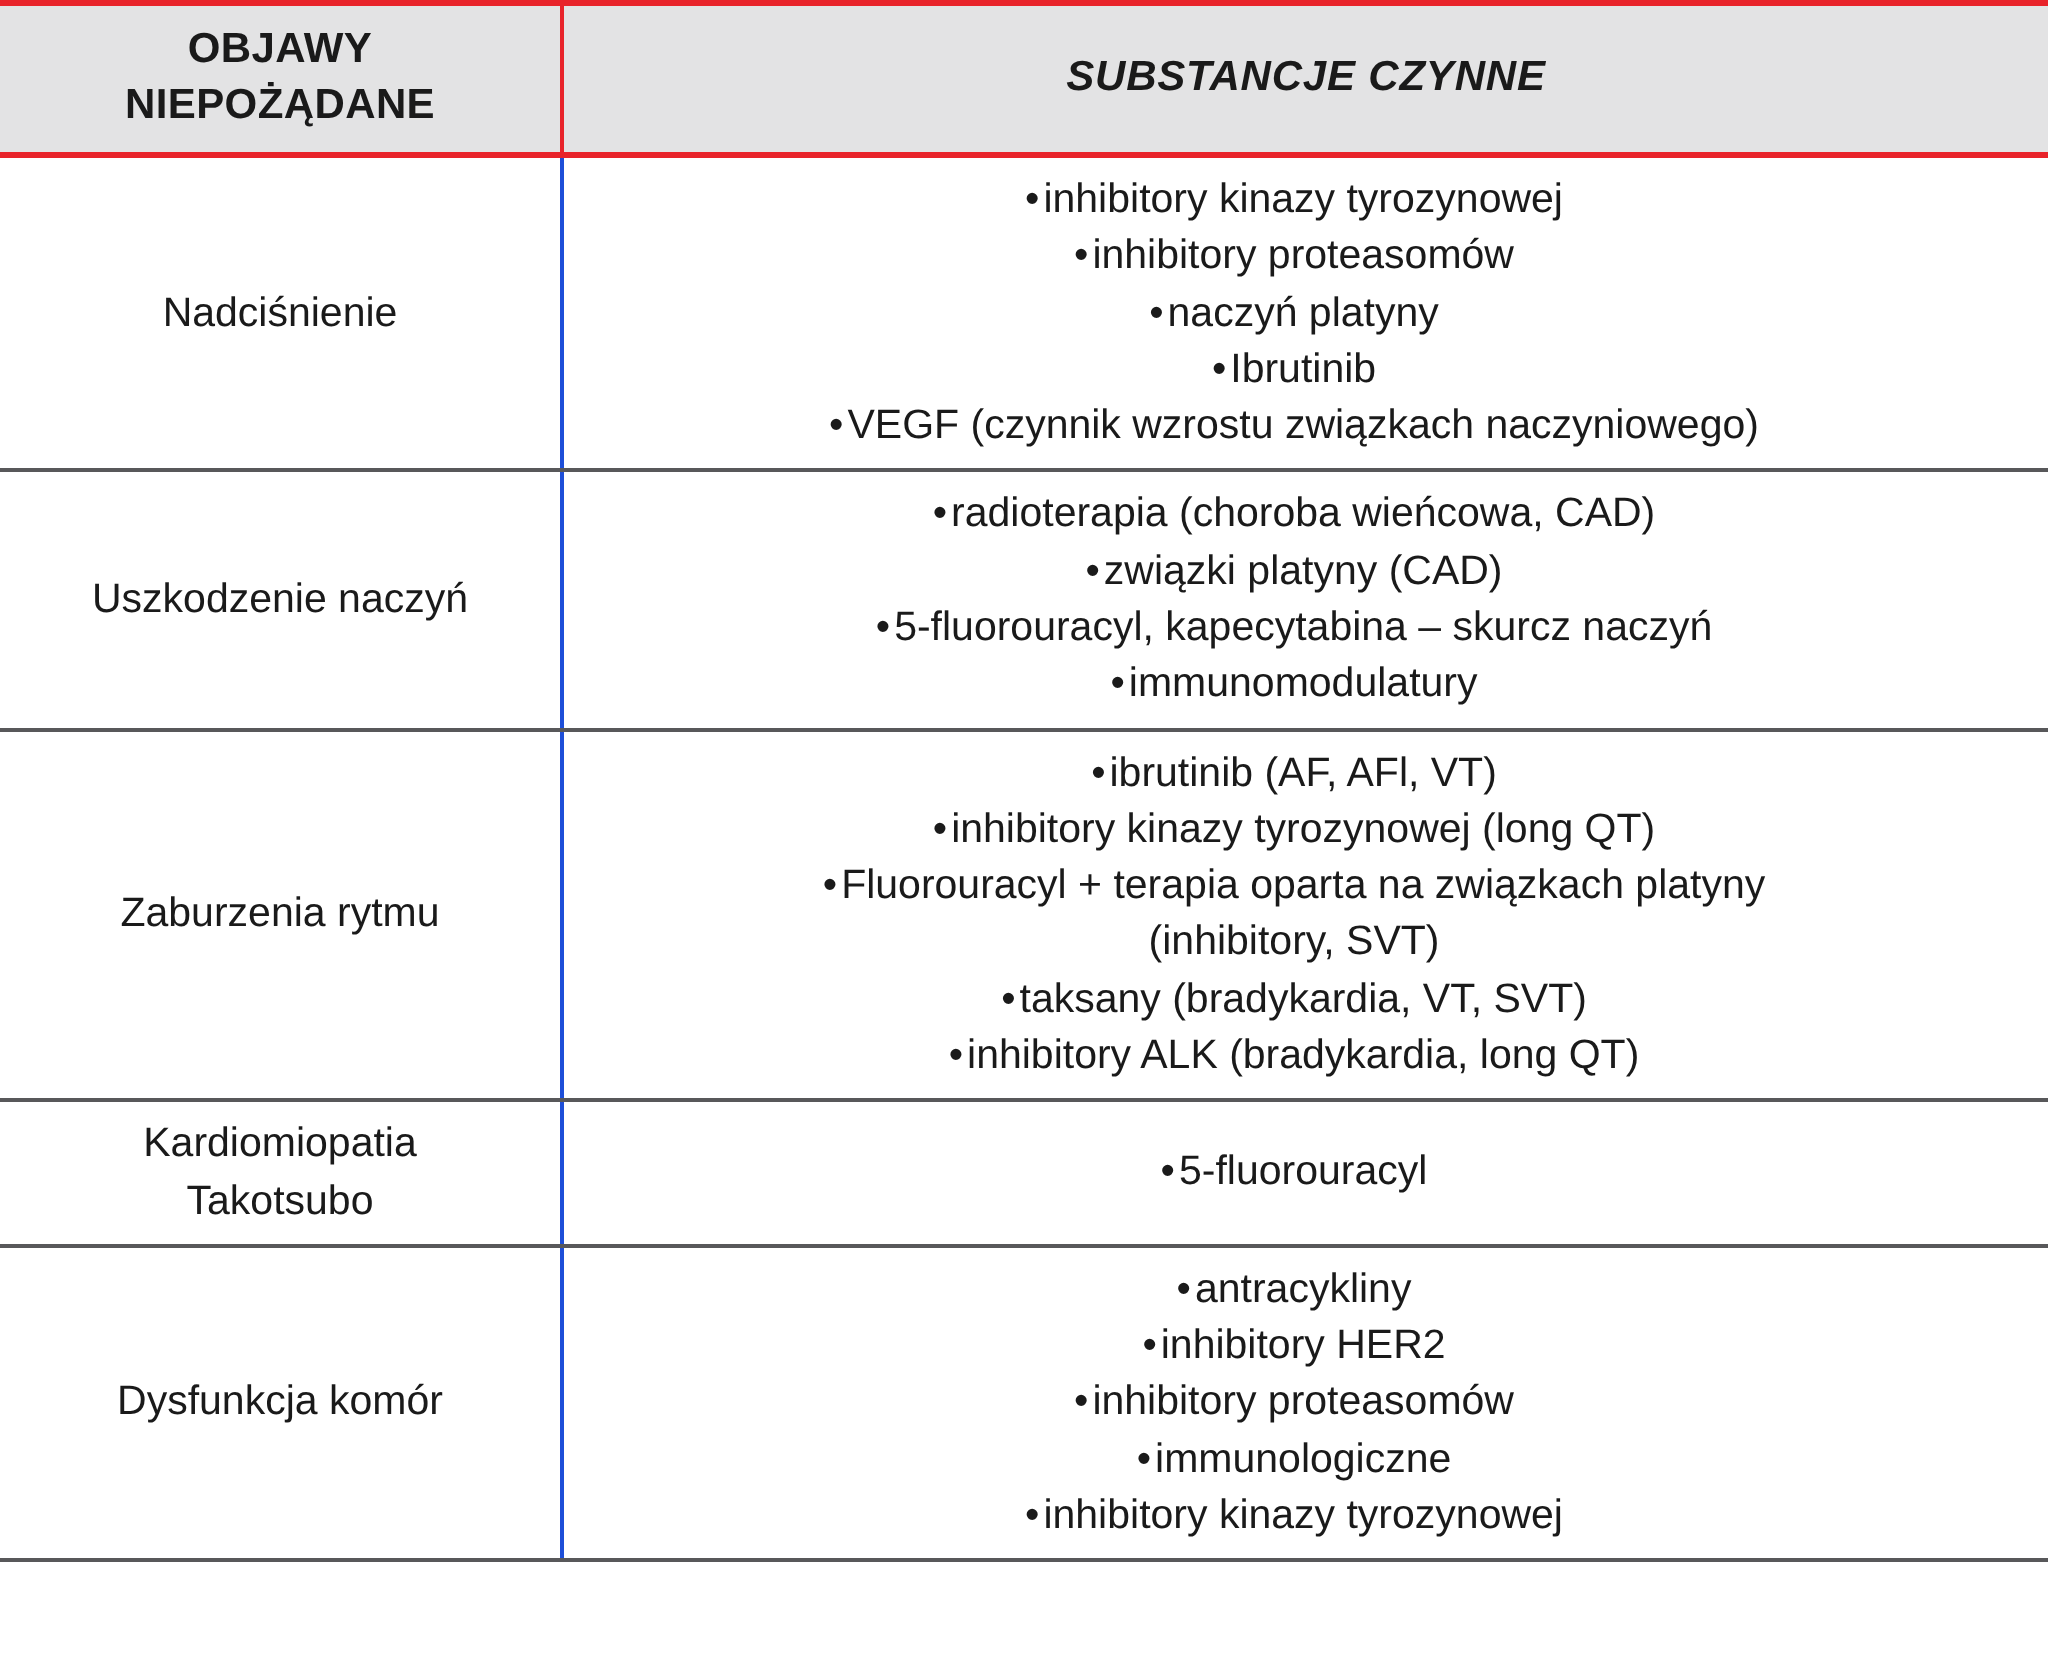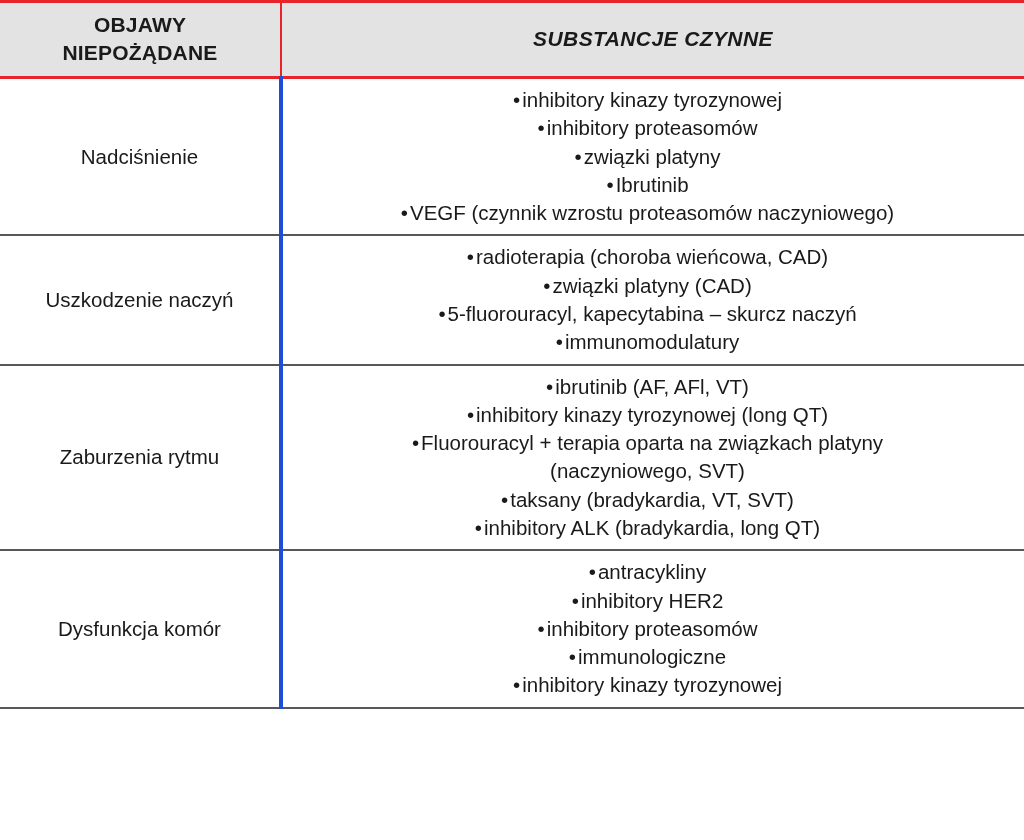--- a/index.html
+++ b/index.html
@@ -60,21 +60,21 @@
   
   tbody td {
     border-bottom: 2px solid #58585a;
     vertical-align: middle;
     font-size: 20.5px;
     line-height: 1.38;
     padding: 7px 8px;
     box-sizing: border-box;
   }
   tbody td.cell-symptom {
-    border-right: 4px solid #1d4ed8;
+    border-right: 2px solid #1d4ed8;
     text-align: center;
     padding-left: 14px;
     padding-right: 14px;
   }
   tbody td.cell-substances {
     text-align: center;
     padding-left: 4px;
     padding-right: 16px;
   }
 
@@ -115,23 +115,23 @@
     </thead>
     <tbody id="table-body">
         <tr>
           <td class="cell-symptom">
             <span class="symptom-label">Nadciśnienie</span>
           </td>
           <td class="cell-substances">
             <ul class="bullet-list">
               <li><span class="bullet-dot">•</span><span>inhibitory kinazy tyrozynowej</span></li>
               <li><span class="bullet-dot">•</span><span>inhibitory proteasomów</span></li>
-              <li><span class="bullet-dot">•</span><span>związki platyny</span></li>
+              <li><span class="bullet-dot">•</span><span>naczyń platyny</span></li>
               <li><span class="bullet-dot">•</span><span>Ibrutinib</span></li>
-              <li><span class="bullet-dot">•</span><span>VEGF (czynnik wzrostu proteasomów naczyniowego)</span></li>
+              <li><span class="bullet-dot">•</span><span>VEGF (czynnik wzrostu związkach naczyniowego)</span></li>
             </ul>
           </td>
         </tr>
         <tr>
           <td class="cell-symptom">
             <span class="symptom-label">Uszkodzenie naczyń</span>
           </td>
           <td class="cell-substances">
             <ul class="bullet-list">
               <li><span class="bullet-dot">•</span><span>radioterapia (choroba wieńcowa, CAD)</span></li>
@@ -143,23 +143,34 @@
         </tr>
         <tr>
           <td class="cell-symptom">
             <span class="symptom-label">Zaburzenia rytmu</span>
           </td>
           <td class="cell-substances">
             <ul class="bullet-list">
               <li><span class="bullet-dot">•</span><span>ibrutinib (AF, AFl, VT)</span></li>
               <li><span class="bullet-dot">•</span><span>inhibitory kinazy tyrozynowej (long QT)</span></li>
               <li><span class="bullet-dot">•</span><span>Fluorouracyl + terapia oparta na związkach platyny</span></li>
-              <li><span>(naczyniowego, SVT)</span></li>
+              <li><span>(inhibitory, SVT)</span></li>
               <li><span class="bullet-dot">•</span><span>taksany (bradykardia, VT, SVT)</span></li>
               <li><span class="bullet-dot">•</span><span>inhibitory ALK (bradykardia, long QT)</span></li>
+            </ul>
+          </td>
+        </tr>
+        <tr>
+          <td class="cell-symptom">
+            <span class="symptom-label">Kardiomiopatia
+Takotsubo</span>
+          </td>
+          <td class="cell-substances">
+            <ul class="bullet-list">
+              <li><span class="bullet-dot">•</span><span>5-fluorouracyl</span></li>
             </ul>
           </td>
         </tr>
         <tr>
           <td class="cell-symptom">
             <span class="symptom-label">Dysfunkcja komór</span>
           </td>
           <td class="cell-substances">
             <ul class="bullet-list">
               <li><span class="bullet-dot">•</span><span>antracykliny</span></li>

